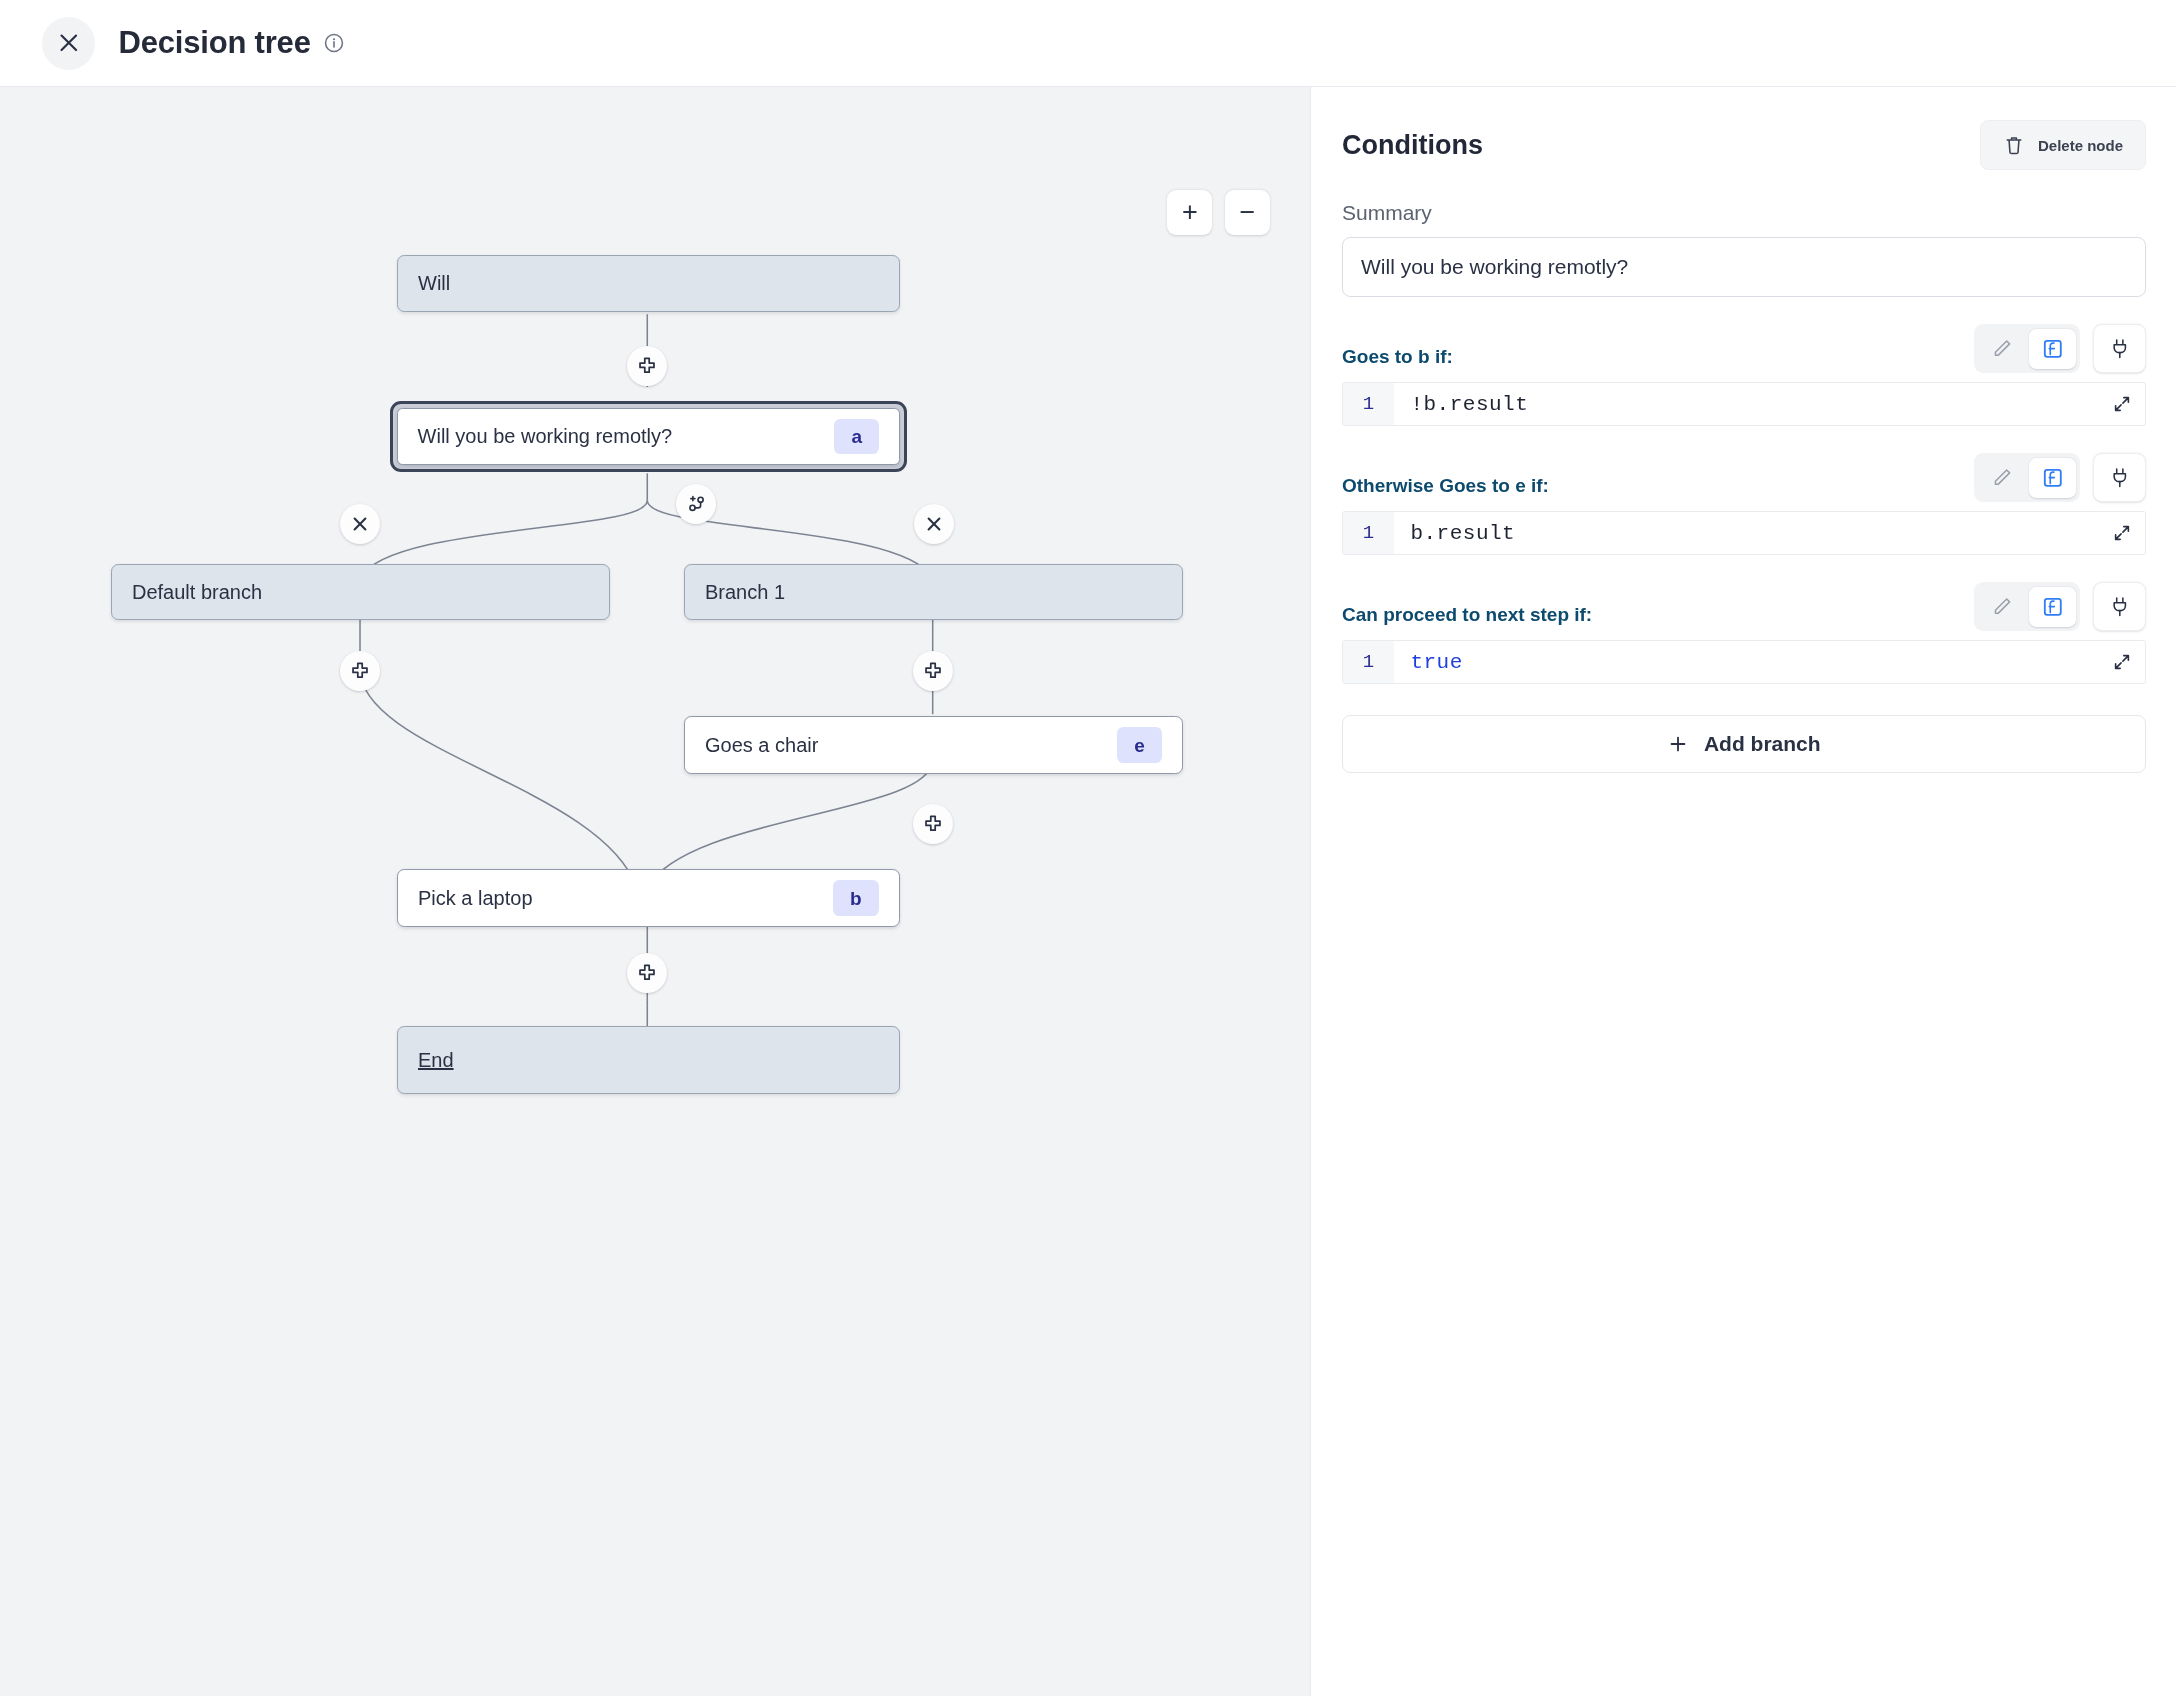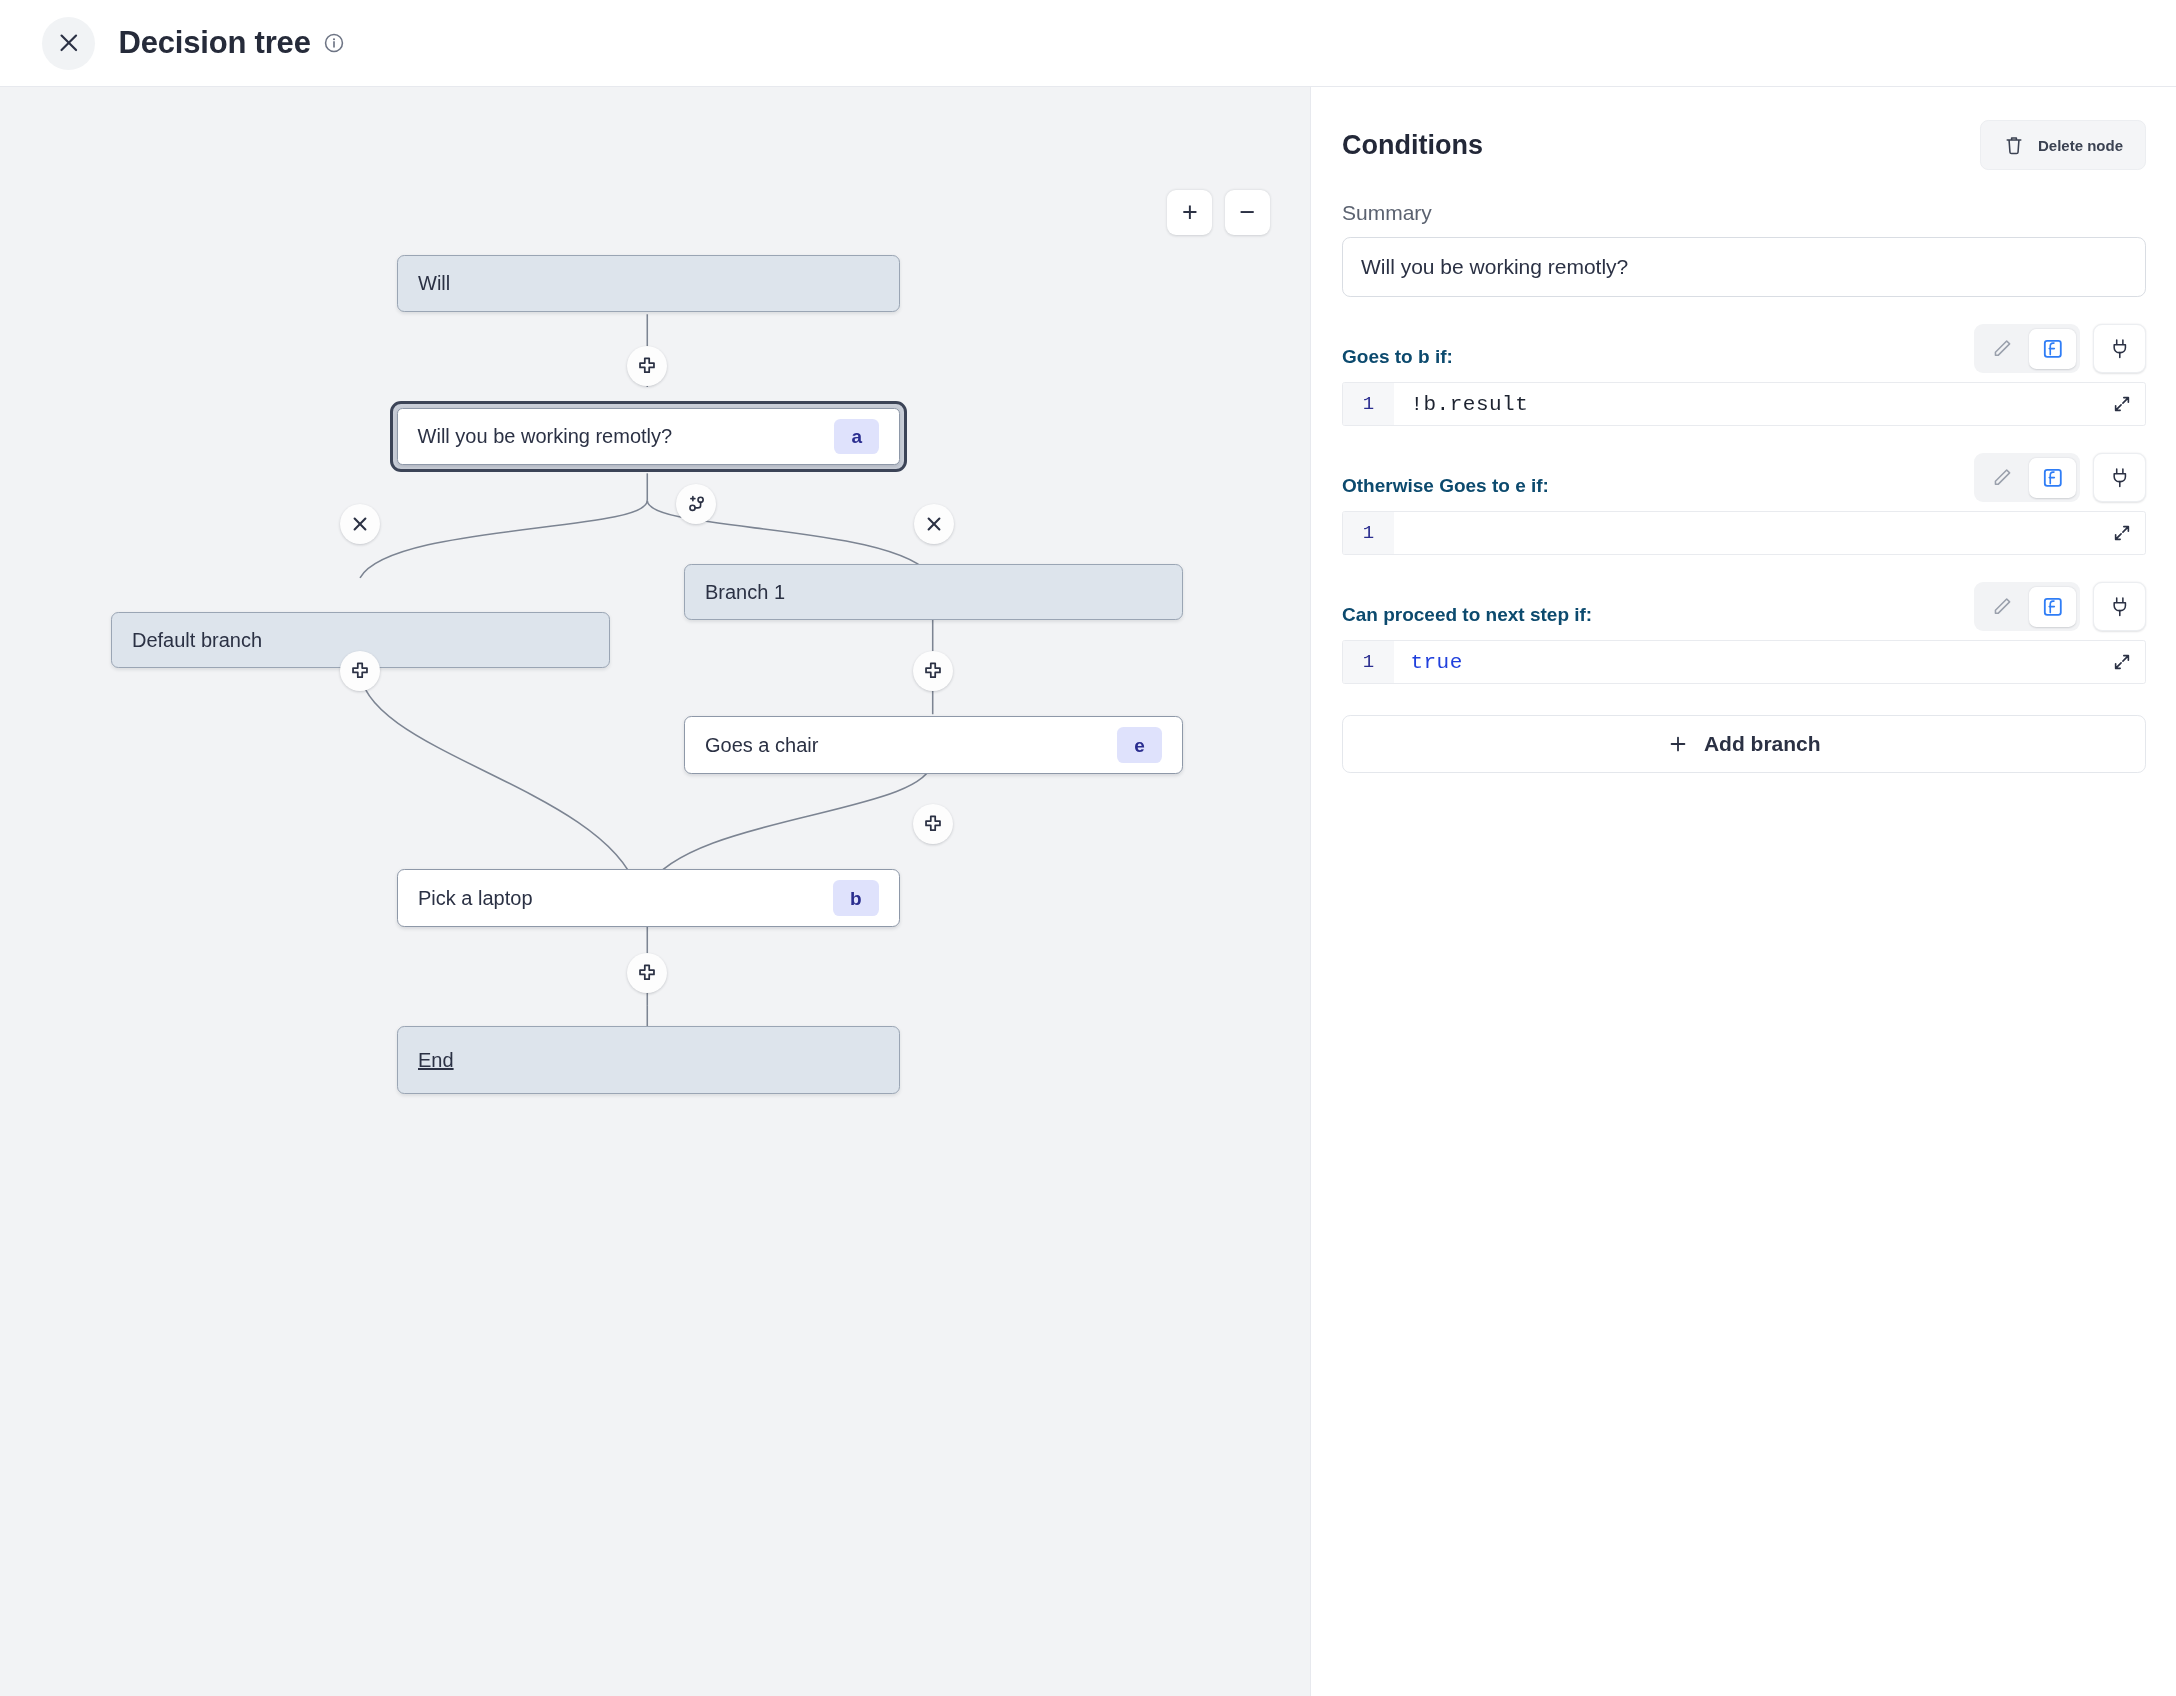--- a/index.html
+++ b/index.html
@@ -336,21 +336,21 @@
         <path d="M4 4 L16 16 M16 4 L4 16" stroke="#2b3144" stroke-width="2.3" stroke-linecap="round"></path>
       </svg>
     </div>
 
     <div class="conn" style="left:914px; top:417px;">
       <svg width="18" height="18" viewBox="0 0 20 20" fill="none">
         <path d="M4 4 L16 16 M16 4 L4 16" stroke="#2b3144" stroke-width="2.3" stroke-linecap="round"></path>
       </svg>
     </div>
 
-    <div class="node node-branch" style="left:111px; top:477px; width:499px; height:56px;margin-top:48px;">
+    <div class="node node-branch" style="left:111px; top:477px; width:499px; height:56px;">
       <span class="node-label">Default branch</span>
     </div>
 
     <div class="node node-branch" style="left:684px; top:477px; width:499px; height:56px;">
       <span class="node-label">Branch 1</span>
     </div>
 
     <div class="conn" style="left:340px; top:564px;">
       <svg width="22" height="22" viewBox="0 0 24 24" fill="none">
         <path d="M9.6 3.6h4.8v5.2h5.2v4.8h-5.2v5.2H9.6v-5.2H4.4V8.8h5.2z" stroke="#2b3144" stroke-width="1.9" stroke-linejoin="round"></path>
@@ -463,20 +463,21 @@
           <div class="plug-btn">
             <svg width="23.6" height="23.6" viewBox="0 0 26 26" fill="none">
               <path d="M9.6 3.4v5.2M16.4 3.4v5.2M6.8 8.6h12.4v3.2c0 3.1-2.4 5.4-5.4 5.4h-1.6c-3 0-5.4-2.3-5.4-5.4z" stroke="#2b3144" stroke-width="1.7" stroke-linecap="round" stroke-linejoin="round"></path>
               <path d="M13 17.2v5.4" stroke="#2b3144" stroke-width="1.7" stroke-linecap="round"></path>
             </svg>
           </div>
         </div>
       </div>
       <div class="code-editor">
         <div class="gutter">1</div>
+        <div class="code-line">b.result</div>
         <div class="expand-btn">
           <svg width="20" height="20" viewBox="0 0 22 22" fill="none">
             <path d="M13 4h5v5M18 4l-6 6M9 18H4v-5M4 18l6-6" stroke="#2b3144" stroke-width="1.8" stroke-linecap="round" stroke-linejoin="round"></path>
           </svg>
         </div>
       </div>
     </div>
 
     
     <div class="cond-block">

